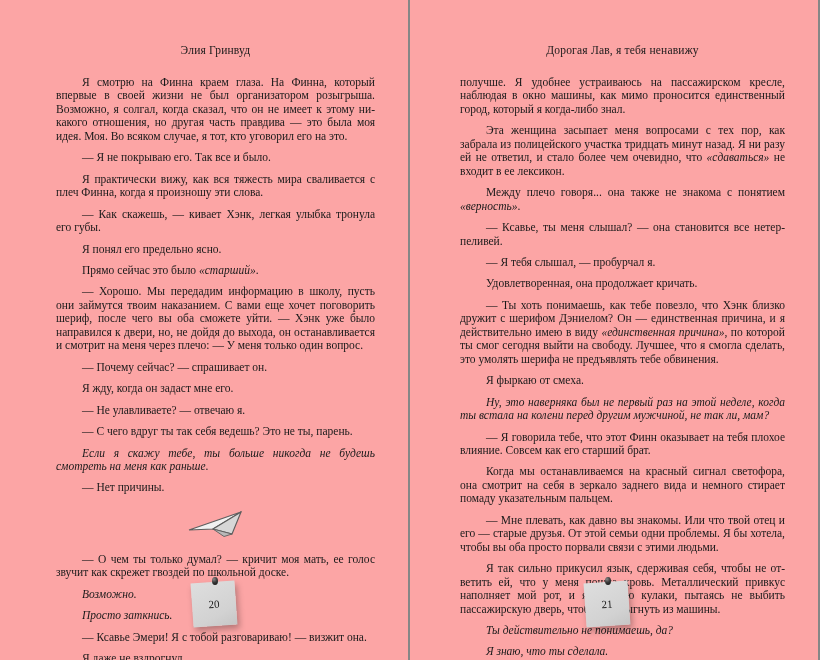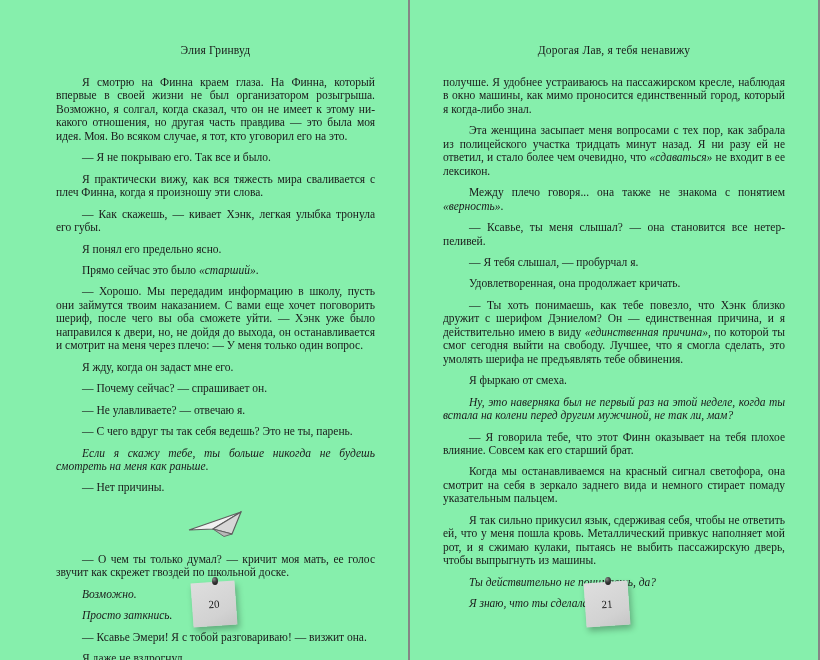--- a/index.html
+++ b/index.html
@@ -4,25 +4,25 @@
 <style>
   html,body{margin:0;padding:0;}
   body{
     width:820px;height:660px;background:#ffffff;overflow:hidden;
     font-family:"Liberation Serif","DejaVu Serif",serif;
     color:#1a1a1a;
   }
   .book{display:flex;width:820px;height:660px;}
   .page{
     position:relative;width:410px;height:660px;box-sizing:border-box;
-    border-right:2px solid #868686;background:#86efac;
+    border-right:2px solid #868686;background:#fca5a5;
   }
   .page-inner{box-sizing:border-box;padding-top:43px;}
   .page-left  .page-inner{padding-left:48px;padding-right:25px;}
-  .page-right .page-inner{padding-left:25px;padding-right:25px;}
+  .page-right .page-inner{padding-left:42px;padding-right:25px;}
   .page-header{
     margin:0;font-size:11.5px;font-weight:normal;text-align:center;
     letter-spacing:.2px;line-height:14px;
   }
   .page-body{margin-top:19px;font-size:11.5px;line-height:13.45px;text-align:justify;}
   .page-body p{margin:8px;text-indent:26px;}
   .page-body p.no-indent{text-indent:0;}
   .page-body p.justify-last{text-align-last:justify;}
   .page-body em{}
   .divider{
@@ -52,22 +52,22 @@
     <div class="page-inner">
       <h1 class="page-header">Элия Гринвуд</h1>
       <div class="page-body">
           <p><span>Я смотрю на Финна краем глаза. На Финна, который впервые в своей жизни не был организатором розыгрыша. Возможно, я солгал, когда сказал, что он не имеет к этому ни­какого отношения, но другая часть правдива — это была моя идея. Моя. Во всяком случае, я тот, кто уговорил его на это.</span></p>
           <p><span>— Я не покрываю его. Так все и было.</span></p>
           <p><span>Я практически вижу, как вся тяжесть мира сваливается с плеч Финна, когда я произношу эти слова.</span></p>
           <p><span>— Как скажешь, — кивает Хэнк, легкая улыбка тронула его губы.</span></p>
           <p><span>Я понял его предельно ясно.</span></p>
           <p><span>Прямо сейчас это было </span><em>«старший»</em><span>.</span></p>
           <p><span>— Хорошо. Мы передадим информацию в школу, пусть они займутся твоим наказанием. С вами еще хочет погово­рить шериф, после чего вы оба сможете уйти. — Хэнк уже было направился к двери, но, не дойдя до выхода, он оста­навливается и смотрит на меня через плечо: — У меня только один вопрос.</span></p>
+          <p><span>— Почему сейчас? — спрашивает он.</span></p>
           <p><span>Я жду, когда он задаст мне его.</span></p>
-          <p><span>— Почему сейчас? — спрашивает он.</span></p>
           <p><span>— Не улавливаете? — отвечаю я.</span></p>
           <p><span>— С чего вдруг ты так себя ведешь? Это не ты, парень.</span></p>
           <p><em>Если я скажу тебе, ты больше никогда не будешь смотреть на меня как раньше.</em></p>
           <p><span>— Нет причины.</span></p>
           <div class="divider">
   <svg width="58" height="30" viewBox="0 0 58 30" aria-hidden="true">
     <polygon points="2,21 54,3 26,20" fill="#f1f1f1" stroke="#5d5d5d" stroke-width="1.1"></polygon>
     <polygon points="26,20 54,3 45,25" fill="#d7d7d7" stroke="#5d5d5d" stroke-width="1.1"></polygon>
     <polygon points="26,20 45,25 37,27.5" fill="#b9b9b9" stroke="#5d5d5d" stroke-width="0.9"></polygon>
   </svg>
@@ -96,20 +96,21 @@
           <p><span>Эта женщина засыпает меня вопросами с тех пор, как забрала из полицейского участка тридцать минут назад. Я ни разу ей не ответил, и стало более чем очевидно, что </span><em>«сда­ваться»</em><span> не входит в ее лексикон.</span></p>
           <p><span>Между плечо говоря... она также не знакома с понятием </span><em>«верность»</em><span>.</span></p>
           <p><span>— Ксавье, ты меня слышал? — она становится все нетер­пеливей.</span></p>
           <p><span>— Я тебя слышал, — пробурчал я.</span></p>
           <p><span>Удовлетворенная, она продолжает кричать.</span></p>
           <p><span>— Ты хоть понимаешь, как тебе повезло, что Хэнк близко дружит с шерифом Дэниелом? Он — единственная причина, и я действительно имею в виду </span><em>«единственная причина»</em><span>, по которой ты смог сегодня выйти на свободу. Лучшее, что я смогла сделать, это умолять шерифа не предъявлять тебе обвинения.</span></p>
           <p><span>Я фыркаю от смеха.</span></p>
           <p><em>Ну, это наверняка был не первый раз на этой неделе, когда ты встала на колени перед другим мужчиной, не так ли, мам?</em></p>
           <p><span>— Я говорила тебе, что этот Финн оказывает на тебя пло­хое влияние. Совсем как его старший брат.</span></p>
           <p><span>Когда мы останавливаемся на красный сигнал светофора, она смотрит на себя в зеркало заднего вида и немного стирает помаду указательным пальцем.</span></p>
+          <p><span>— Мне плевать, как давно вы знакомы. Или что твой отец и его — старые друзья. От этой семьи одни проблемы. Я бы хотела, чтобы вы оба просто порвали связи с этими людьми.</span></p>
           <p><span>Я так сильно прикусил язык, сдерживая себя, чтобы не от­ветить ей, что у меня пошла кровь. Металлический привкус наполняет мой рот, и я сжимаю кулаки, пытаясь не выбить пассажирскую дверь, чтобы выпрыгнуть из машины.</span></p>
           <p><em>Ты действительно не понимаешь, да?</em></p>
           <p><em>Я знаю, что ты сделала.</em></p>
         </div>
     </div>
     <div class="note-wrap" style="left:175px;top:582px;">
       <span class="pin"></span>
       <div class="note">
         <span>21</span>
       </div>

